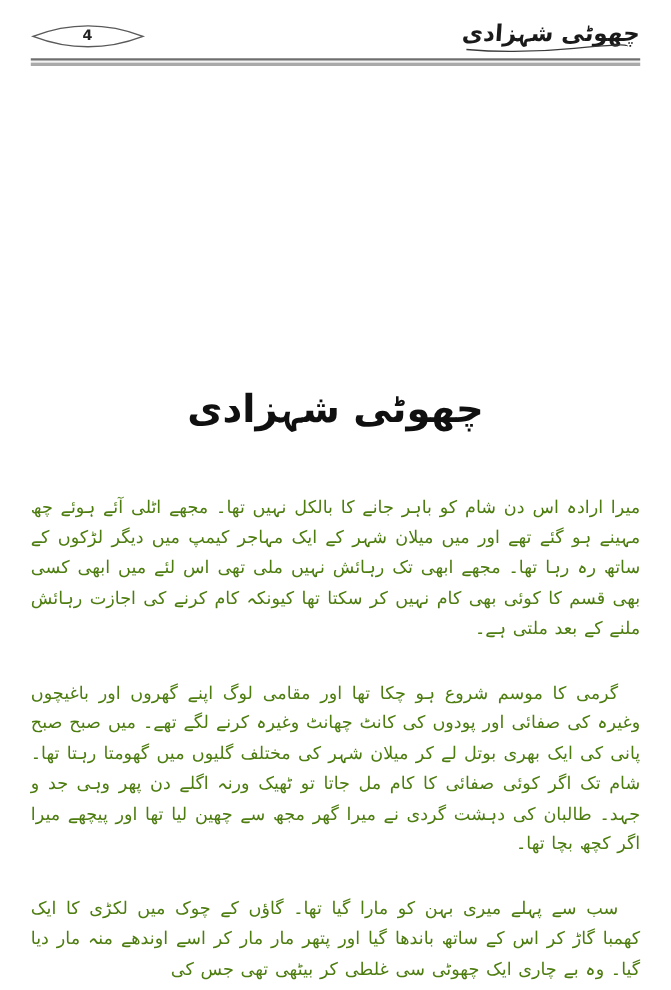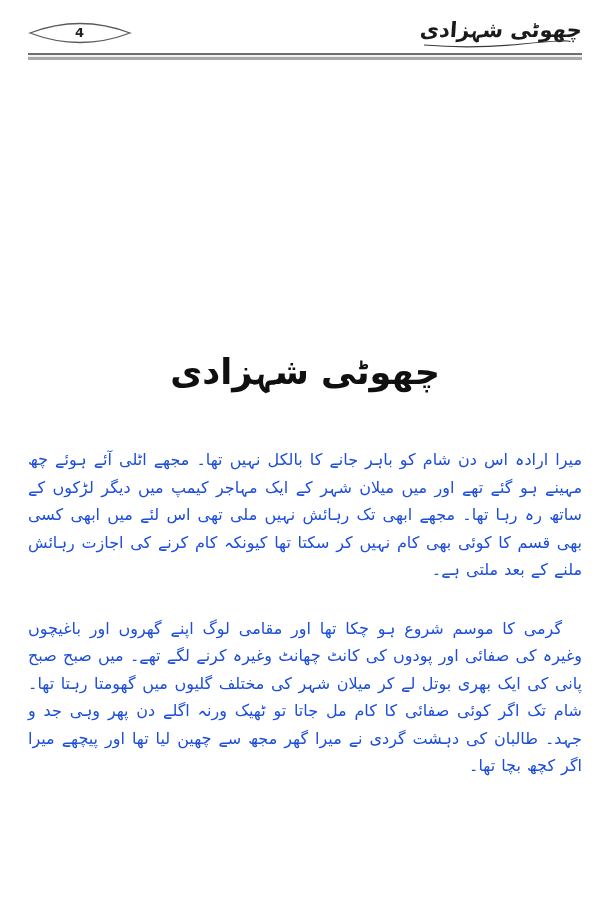--- a/index.html
+++ b/index.html
@@ -85,21 +85,21 @@
     letter-spacing: 0.5px;
   }
 
   
   .body-text {
     margin-top: 54px;
     direction: rtl;
     text-align: justify;
     font-size: 16px;
     line-height: 1.72;
-    color: #1d4ed8;
+    color: #4d7c0f;
     word-spacing: 1px;
   }
   .body-text p { margin: 0; }
   .body-text p + p {
     margin-top: 31px;
     text-indent: 20px;
   }
 </style>
 </head>
 <body>
@@ -123,16 +123,17 @@
   </header>
 
   <div class="double-rule"></div>
 
   <main>
     <h1 class="chapter-title">چھوٹی شہزادی</h1>
 
     <div class="body-text">
       <p>میرا ارادہ اس دن شام کو باہر جانے کا بالکل نہیں تھا۔ مجھے اٹلی آئے ہوئے چھ مہینے ہو گئے تھے اور میں میلان شہر کے ایک مہاجر کیمپ میں دیگر لڑکوں کے ساتھ رہ رہا تھا۔ مجھے ابھی تک رہائش نہیں ملی تھی اس لئے میں ابھی کسی بھی قسم کا کوئی بھی کام نہیں کر سکتا تھا کیونکہ کام کرنے کی اجازت رہائش ملنے کے بعد ملتی ہے۔</p>
       <p>گرمی کا موسم شروع ہو چکا تھا اور مقامی لوگ اپنے گھروں اور باغیچوں وغیرہ کی صفائی اور پودوں کی کانٹ چھانٹ وغیرہ کرنے لگے تھے۔ میں صبح صبح پانی کی ایک بھری بوتل لے کر میلان شہر کی مختلف گلیوں میں گھومتا رہتا تھا۔ شام تک اگر کوئی صفائی کا کام مل جاتا تو ٹھیک ورنہ اگلے دن پھر وہی جد و جہد۔ طالبان کی دہشت گردی نے میرا گھر مجھ سے چھین لیا تھا اور پیچھے میرا اگر کچھ بچا تھا۔</p>
+      <p>سب سے پہلے میری بہن کو مارا گیا تھا۔ گاؤں کے چوک میں لکڑی کا ایک کھمبا گاڑ کر اس کے ساتھ باندھا گیا اور پتھر مار مار کر اسے اوندھے منہ مار دیا گیا۔ وہ بے چاری ایک چھوٹی سی غلطی کر بیٹھی تھی جس کی</p>
     </div>
   </main>
 
 </div>
 
 </body></html>

